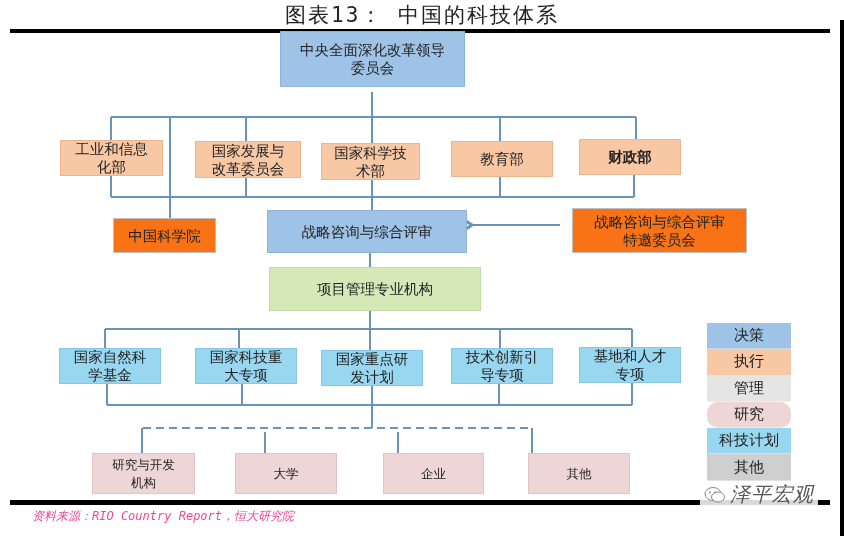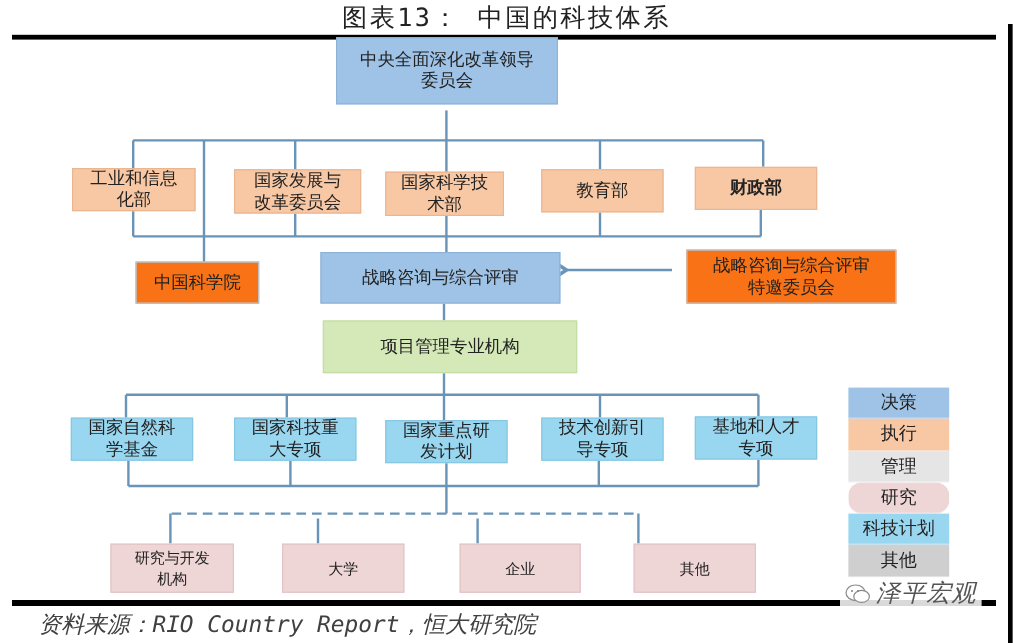--- a/index.html
+++ b/index.html
@@ -16,22 +16,22 @@
          padding:0 4px; white-space:pre-line; }
   .decision { background:#9ec3e6; border:1px solid #8db3d8; }
   .exec { background:#f8c8a4; border:1px solid #ebb590; }
   .manage { background:#d4e8b8; border:1px solid #c4dca6; }
   .research { background:#eed5d6; border:1px solid #e2c4c5; font-size:12.5px; }
   .plan { background:#99d6ef; border:1px solid #86c8e4; }
   .other { background:#f97316; border:1px solid #c0c0c0; }
   .legend { position:absolute; left:695px; top:323px; width:84px;padding-left:12px; }
   .legend-item { height:26.3px; display:flex; align-items:center; justify-content:center;
                  font-size:15px; border-bottom:1px solid rgba(255,255,255,0.4); box-sizing:border-box; }
-  .source { position:absolute; left:32px; top:508px; font-size:19px; font-style:italic;
-            font-family:"DejaVu Sans Mono", "Liberation Mono", monospace; color:#404040; }
+  .source { position:absolute; left:32px; top:508px; font-size:12px; font-style:italic;
+            font-family:"DejaVu Sans Mono", "Liberation Mono", monospace; color:#ec4899; }
   .watermark { position:absolute; left:700px; top:481px; display:flex; align-items:center; gap:4px;
                background:rgba(255,255,255,0.85); padding:0 4px;text-align:right; }
   .wm-text { font-size:20px; font-style:italic; color:#555; letter-spacing:1px;
              font-family:"DejaVu Sans", "Liberation Sans", sans-serif; }
   .wm-icon { width:22px; height:18px; }
 </style>
 </head>
 <body>
 
 <div class="title">图表13： 中国的科技体系</div>

